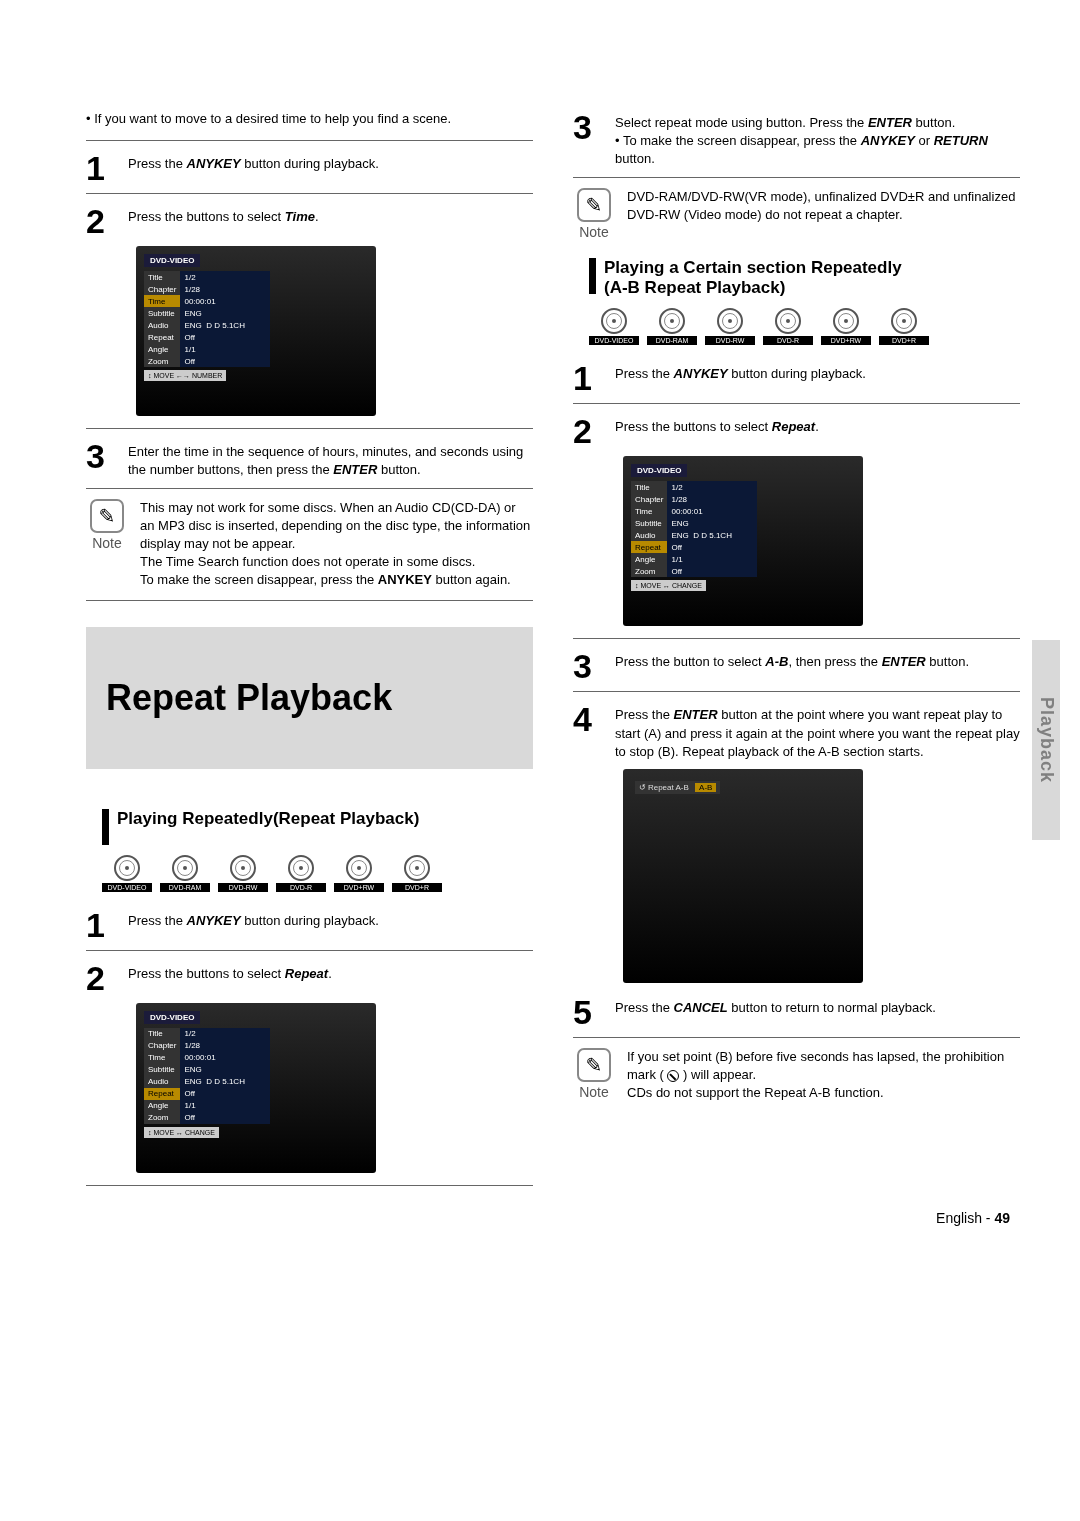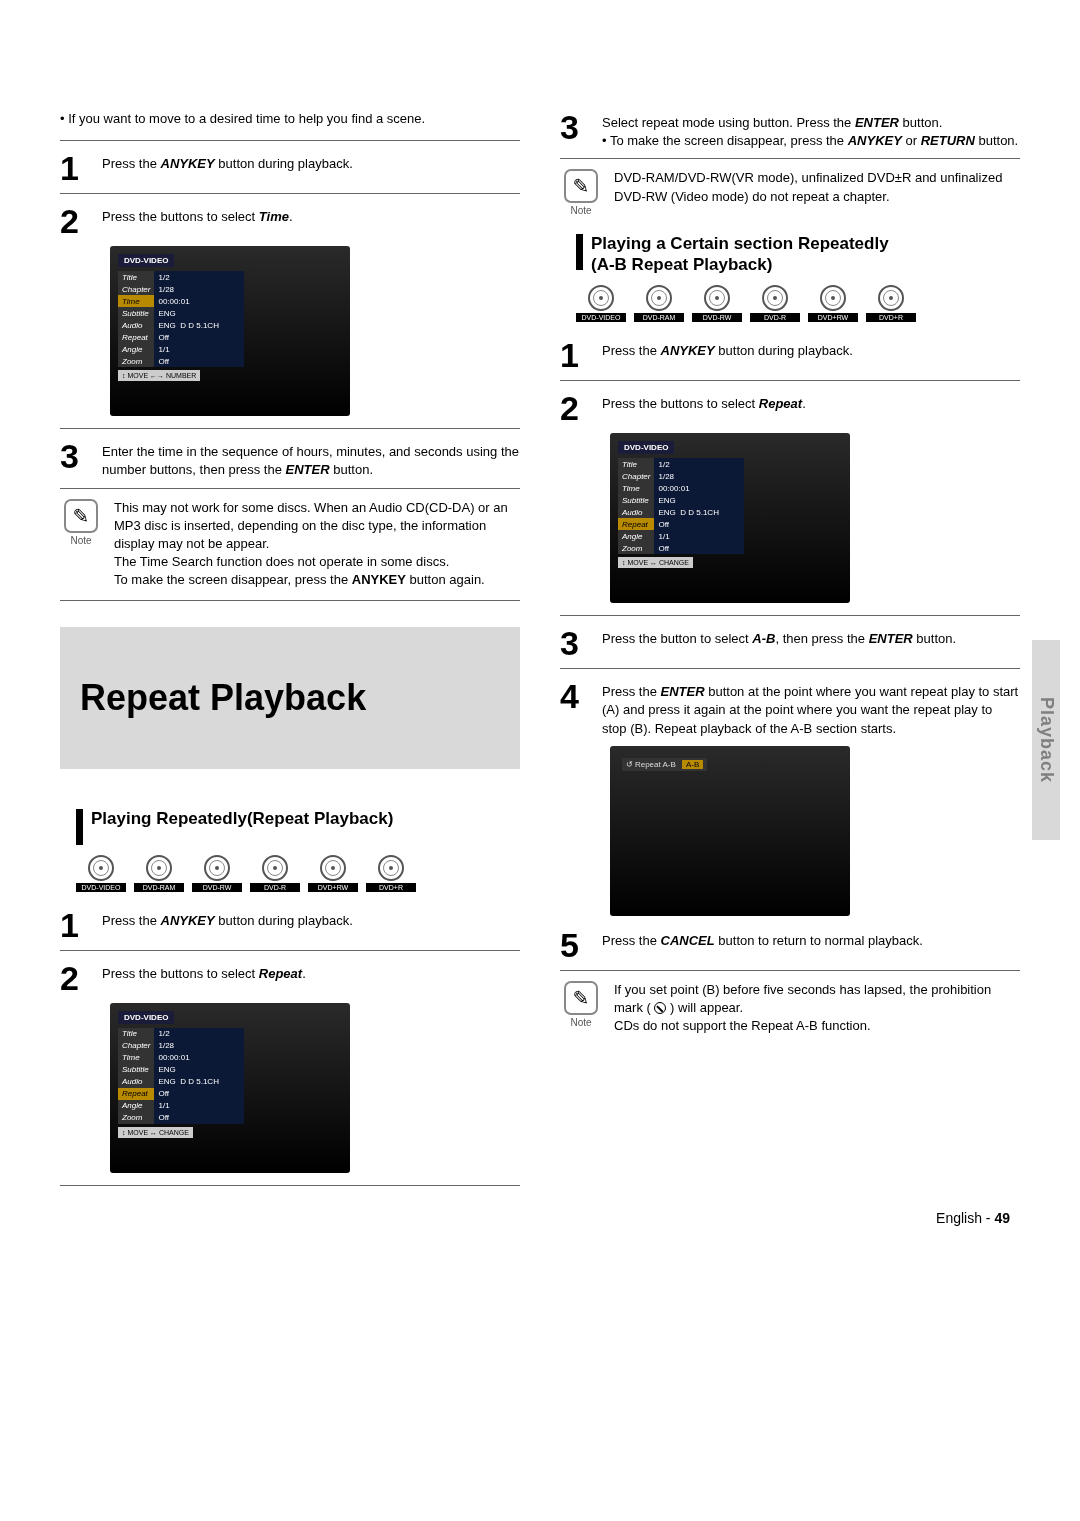--- a/index.html
+++ b/index.html
@@ -8,20 +8,21 @@
     font-family: Arial, Helvetica, sans-serif;
     color: #000;
     width: 1080px;
     position: relative;
   }
   .page {
     display: flex;
     padding: 110px 60px 60px 60px;
     gap: 40px;
     position: relative;
+    margin-left: 26px;
   }
   .col { flex: 1; }
   .sidetab {
     position: absolute;
     right: 20px;
     top: 640px;
     width: 28px;
     height: 200px;
     background: #d9d9d9;
     display: flex;
@@ -58,55 +59,55 @@
   .note-row { display: flex; gap: 12px; margin: 10px 0; }
   .note-icon-wrap { width: 42px; text-align: center; }
   .note-icon {
     width: 34px; height: 34px;
     border: 2px solid #888;
     border-radius: 7px;
     display: inline-flex;
     align-items: center; justify-content: center;
     font-size: 20px;
   }
-  .note-label { font-size: 10px; color: #555; margin-top: 2px; }
+  .note-label { font-size: 14px; color: #555; margin-top: 2px; }
   .note-body { flex: 1; font-size: 13px; line-height: 1.4; }
 
   .osd-wrap { margin: 6px 0 12px 50px; }
   .osd {
     width: 240px; height: 170px;
     background: linear-gradient(#2a2a2a,#000);
     border-radius: 3px;
     padding: 8px;
     color: #fff;
     font-size: 8px;
   }
   .osd-title {
     background: #1b1b3a;
     display: inline-block;
     padding: 2px 6px;
     font-weight: bold;
     margin-bottom: 4px;
   }
   .osd table { border-collapse: collapse; }
   .osd td { padding: 1.5px 4px; }
-  .osd td.k { background: #333; font-style: italic; }
+  .osd td.k { background: #333; }
   .osd tr.hl td.k { background: #b88a00; color:#000; }
   .osd td.v { background: #0b1836; min-width: 90px; }
   .osd-foot {
     margin-top: 3px;
     background: #ccc;
     color: #000;
     font-size: 7px;
     padding: 2px 4px;
     display: inline-block;
   }
 
   .osd.ab {
-    height: 170px;
+    height: 214px;
     padding: 12px;
   }
   .osd.ab .bar {
     background: #333;
     padding: 2px 4px;
     font-size: 8px;
     display: inline-block;
     color: #ddd;
   }
   .osd.ab .bar .val { background:#b88a00; color:#000; padding:0 4px; margin-left:4px; }

